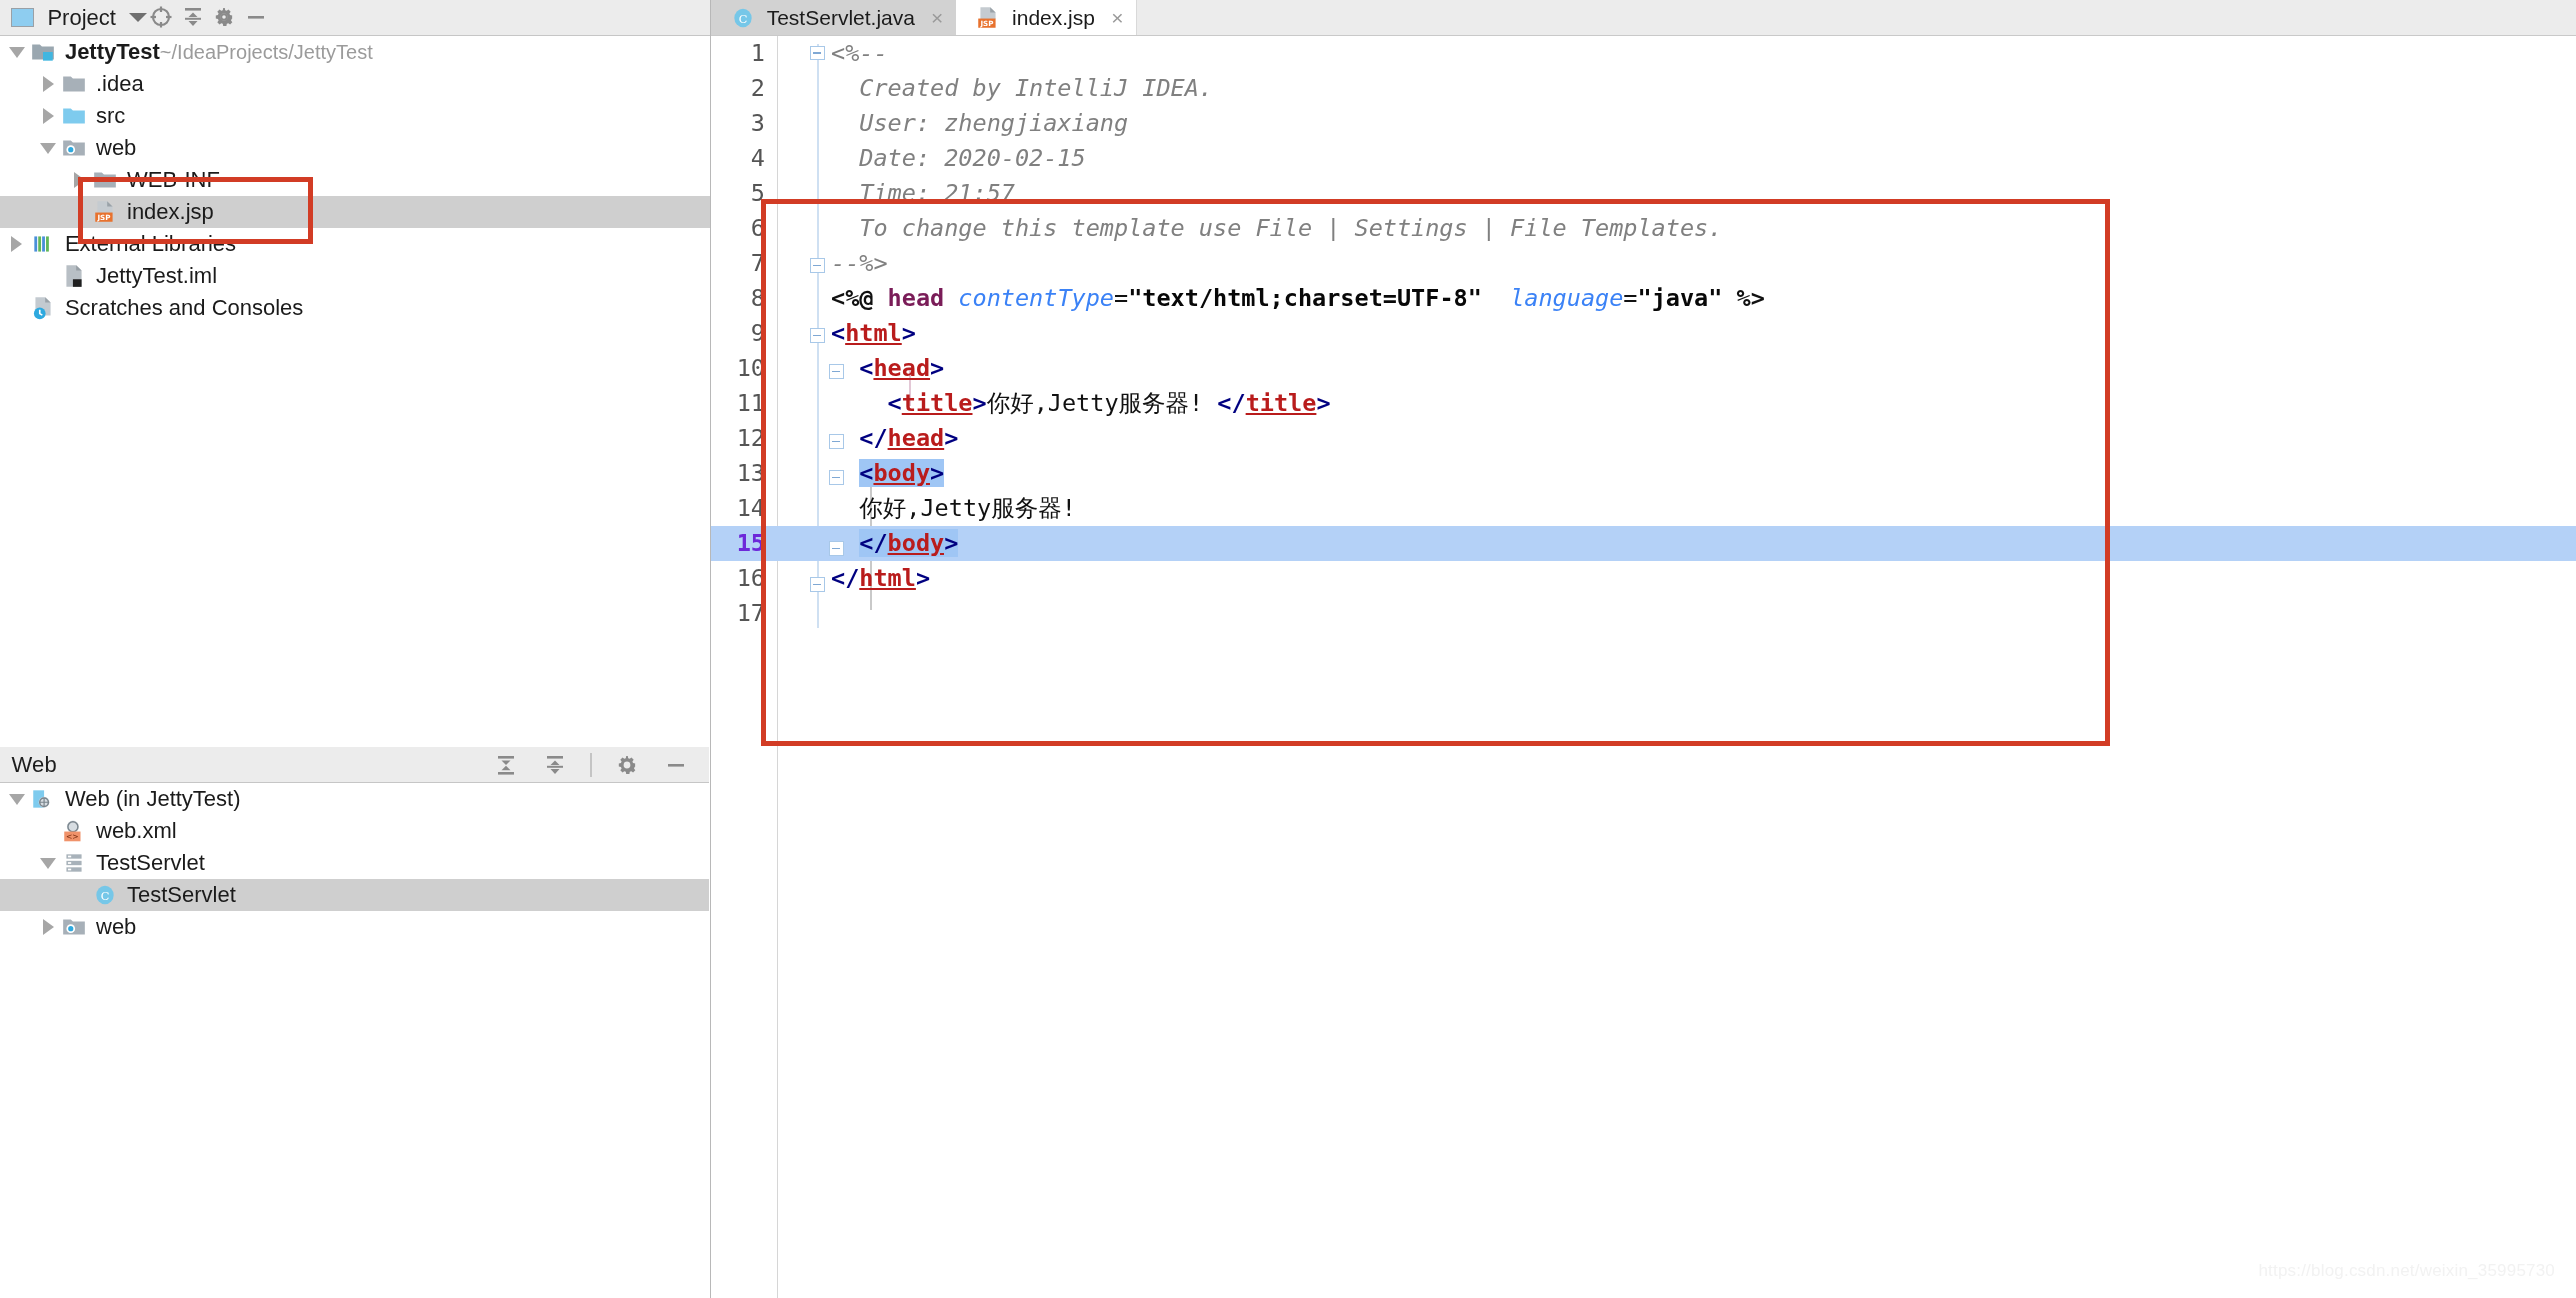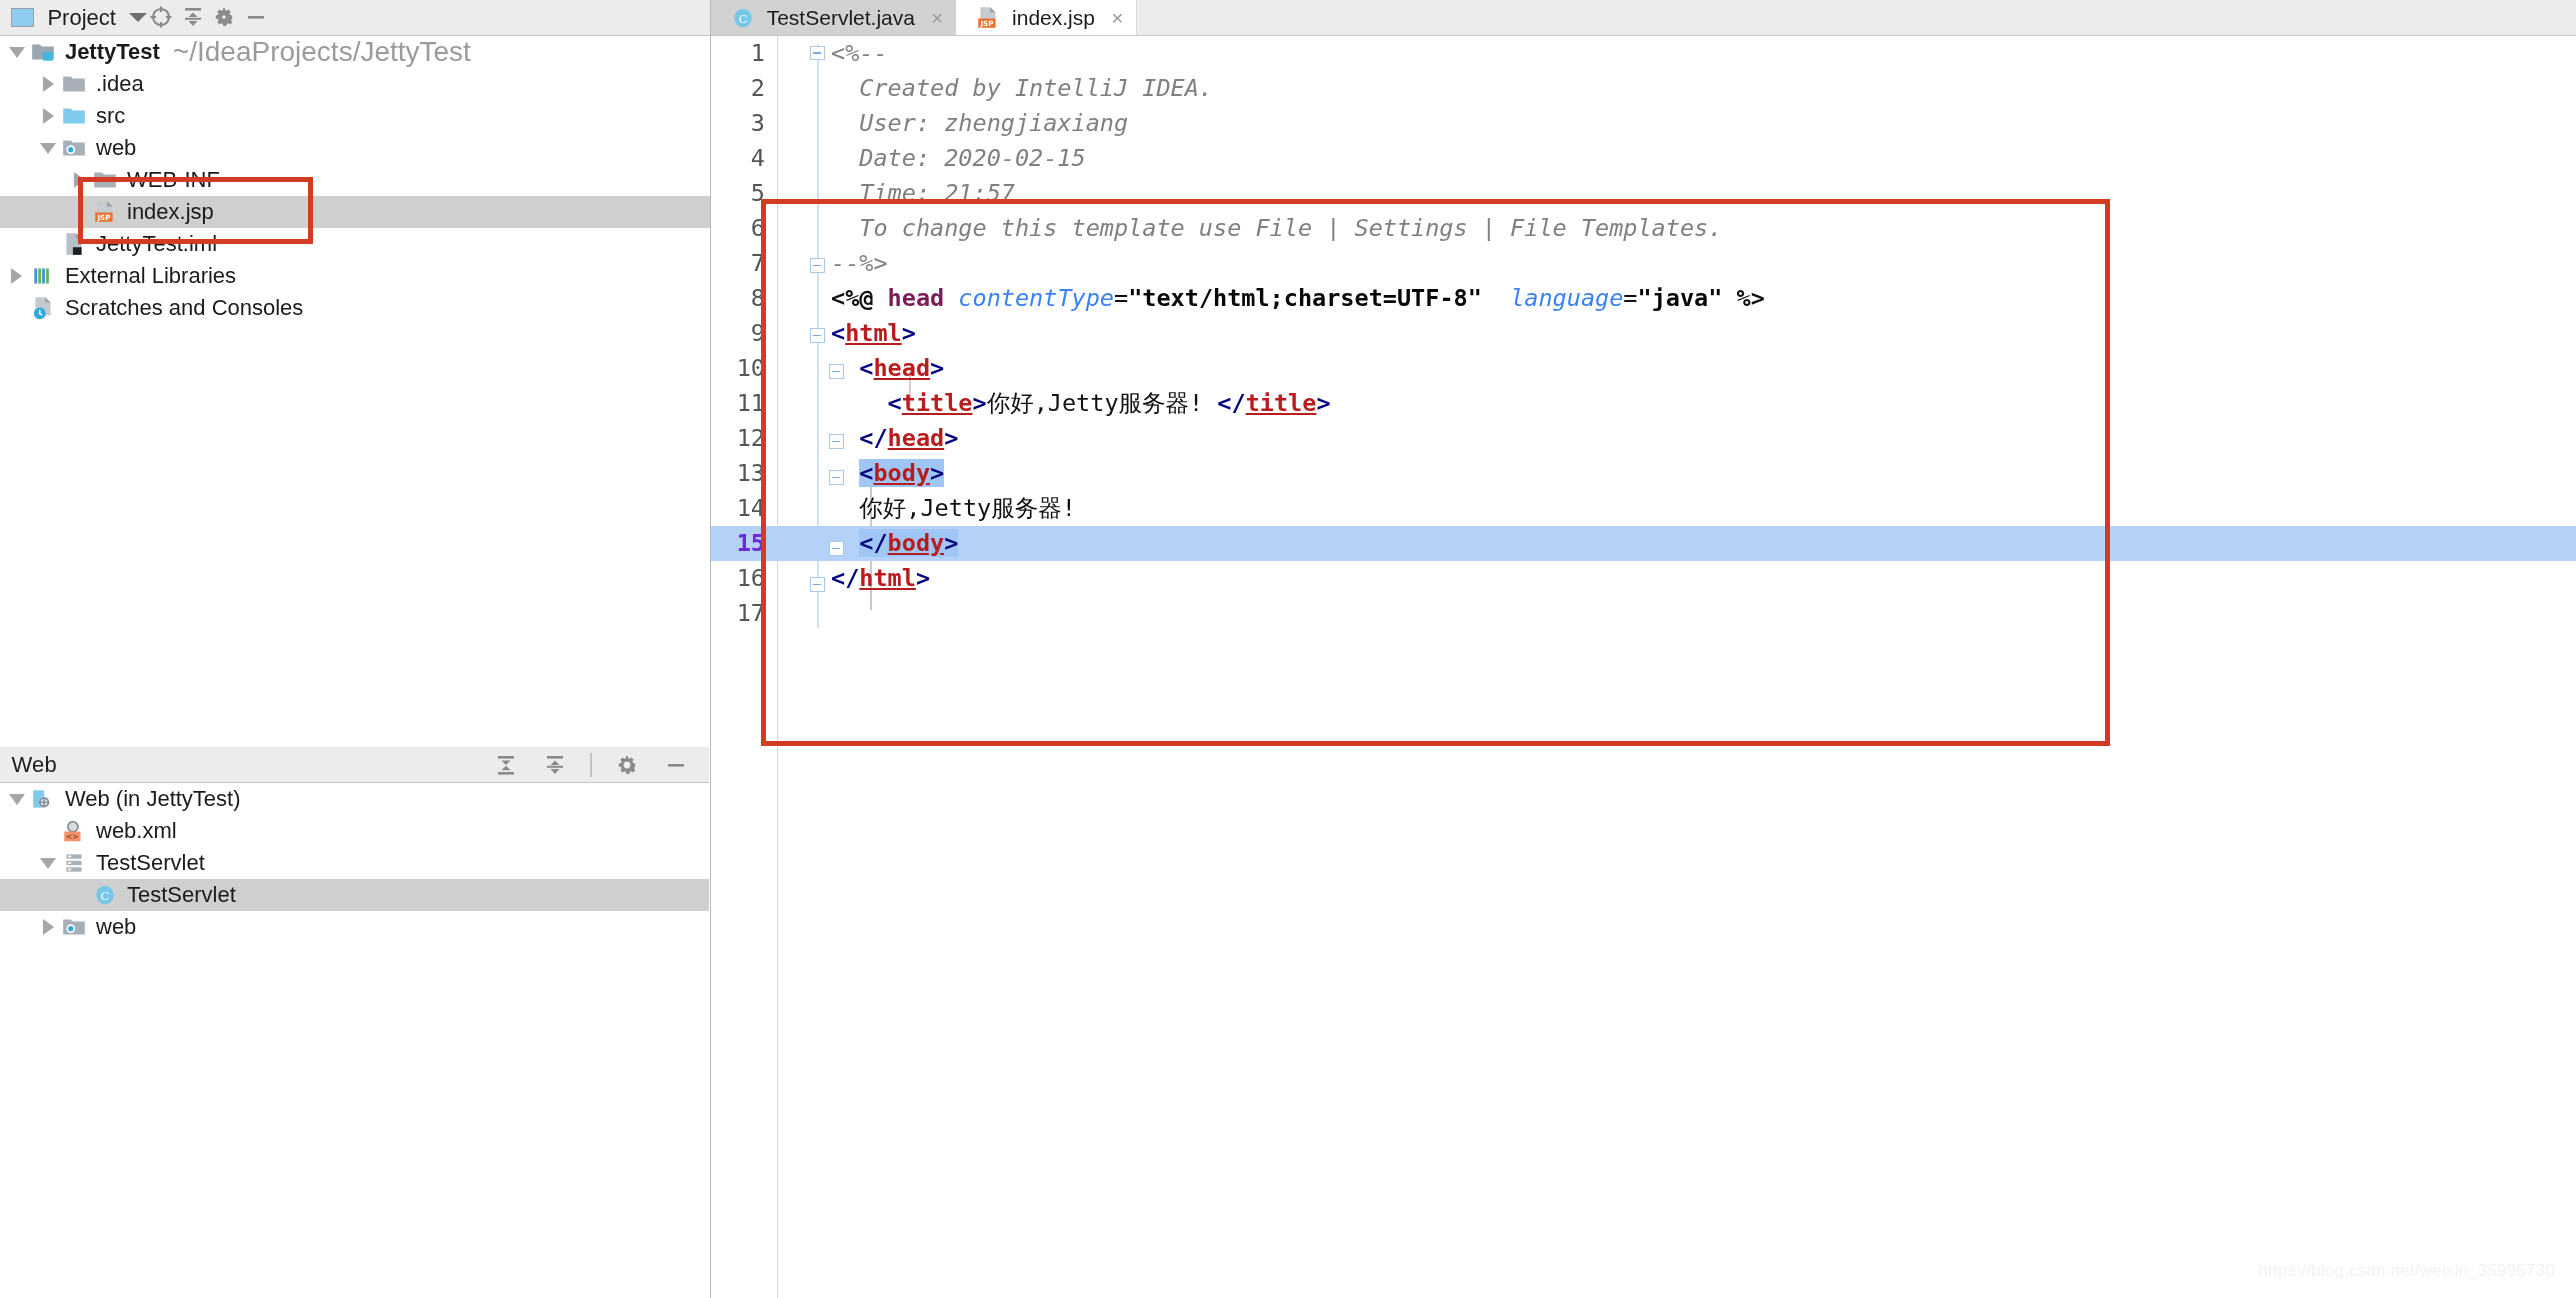--- a/index.html
+++ b/index.html
@@ -37,21 +37,21 @@
   
   .tree { font-size:22px; color:#1b1b1b; }
   .row { height:32px; display:flex; align-items:center; white-space:nowrap; position:relative; }
   .row.sel { background:#cfcfcf; }
   .tw { width:24px; display:flex; align-items:center; justify-content:center; flex:0 0 24px; }
   .tri-r { width:0;height:0;border-top:8px solid transparent;border-bottom:8px solid transparent;border-left:11.4px solid #a6a6a6; }
   .tri-d { width:0;height:0;border-left:8px solid transparent;border-right:8px solid transparent;border-top:11.4px solid #a6a6a6; }
   .ficon { width:28px; height:28px; margin-right:8px; flex:0 0 28px; display:flex; align-items:center; justify-content:center; }
   .lbl { font-size:22px; }
   .lbl.bold { font-weight:bold; }
-  .path { font-size:28px; color:#9b9b9b; margin-left:13px; }
+  .path { font-size:20px; color:#9b9b9b; }
 
   
   .web-panel { position:absolute; left:0; top:747px; width:709px; bottom:0; background:#fff; }
 
   
   .editor { flex:1 1 auto; position:relative; background:#ffffff; }
 
   .tabbar { height:36px; background:#ececec; display:flex; align-items:stretch;
             border-bottom:1.6px solid #c9c9c9; }
   .tab { display:flex; align-items:center; padding:0 13px 0 18px; gap:9.7px;
@@ -215,45 +215,45 @@
             <svg width="26" height="26" viewBox="0 0 24 24" style="font-size:27px">
               <path fill="#c5cbd0" d="M5 2h9l5 5v6H5z"></path>
               <path fill="#9aa2a8" d="M14 2l5 5h-5z"></path>
               <rect x="3" y="12.5" width="16" height="8.5" fill="#e8722e"></rect>
               <text x="11" y="19.4" font-size="6.6" font-family="DejaVu Sans, sans-serif" fill="#ffffff" text-anchor="middle" font-weight="bold">JSP</text>
             </svg>
           </span>
           <span class="lbl">index.jsp</span>
         </div>
         <div class="row">
-          <span style="display: inline-block; width: 36px;"></span>
-          <span class="tw"></span>
-          <span class="ficon">
-            <svg width="26" height="26" viewBox="0 0 24 24">
-              <path fill="#b8bfc5" d="M5 2h9l5 5v15H5z"></path>
-              <path fill="#969ea4" d="M14 2l5 5h-5z"></path>
-              <rect x="11" y="15" width="8" height="7" fill="#1f1f1f"></rect>
-            </svg>
-          </span>
-          <span class="lbl">JettyTest.iml</span>
-        </div>
-        <div class="row">
           <span style="display: inline-block; width: 4.9px;"></span>
           <span class="tw">
             <span class="tri-r"></span>
           </span>
           <span class="ficon">
             <svg width="26" height="26" viewBox="0 0 24 24">
               <rect x="4" y="5" width="2.6" height="14" fill="#4a90d9"></rect>
               <rect x="7.6" y="5" width="2.6" height="14" fill="#62b858"></rect>
               <rect x="11.2" y="5" width="2.6" height="14" fill="#4a90d9"></rect>
               <rect x="14.8" y="5" width="2.6" height="14" fill="#62b858"></rect>
             </svg>
           </span>
           <span class="lbl">External Libraries</span>
+        </div>
+        <div class="row">
+          <span style="display: inline-block; width: 36px;"></span>
+          <span class="tw"></span>
+          <span class="ficon">
+            <svg width="26" height="26" viewBox="0 0 24 24">
+              <path fill="#b8bfc5" d="M5 2h9l5 5v15H5z"></path>
+              <path fill="#969ea4" d="M14 2l5 5h-5z"></path>
+              <rect x="11" y="15" width="8" height="7" fill="#1f1f1f"></rect>
+            </svg>
+          </span>
+          <span class="lbl">JettyTest.iml</span>
         </div>
         <div class="row">
           <span style="display: inline-block; width: 4.9px;"></span>
           <span class="tw"></span>
           <span class="ficon">
             <svg width="26" height="26" viewBox="0 0 24 24">
               <path fill="#c3cad0" d="M5 2h9l5 5v12H5z"></path>
               <path fill="#9aa2a8" d="M14 2l5 5h-5z"></path>
               <circle cx="9" cy="17" r="5.4" fill="#2ea9df"></circle>
               <path d="M9 13.6v3.6l2.4 1.4" stroke="#ffffff" stroke-width="1.5" fill="none"></path>

